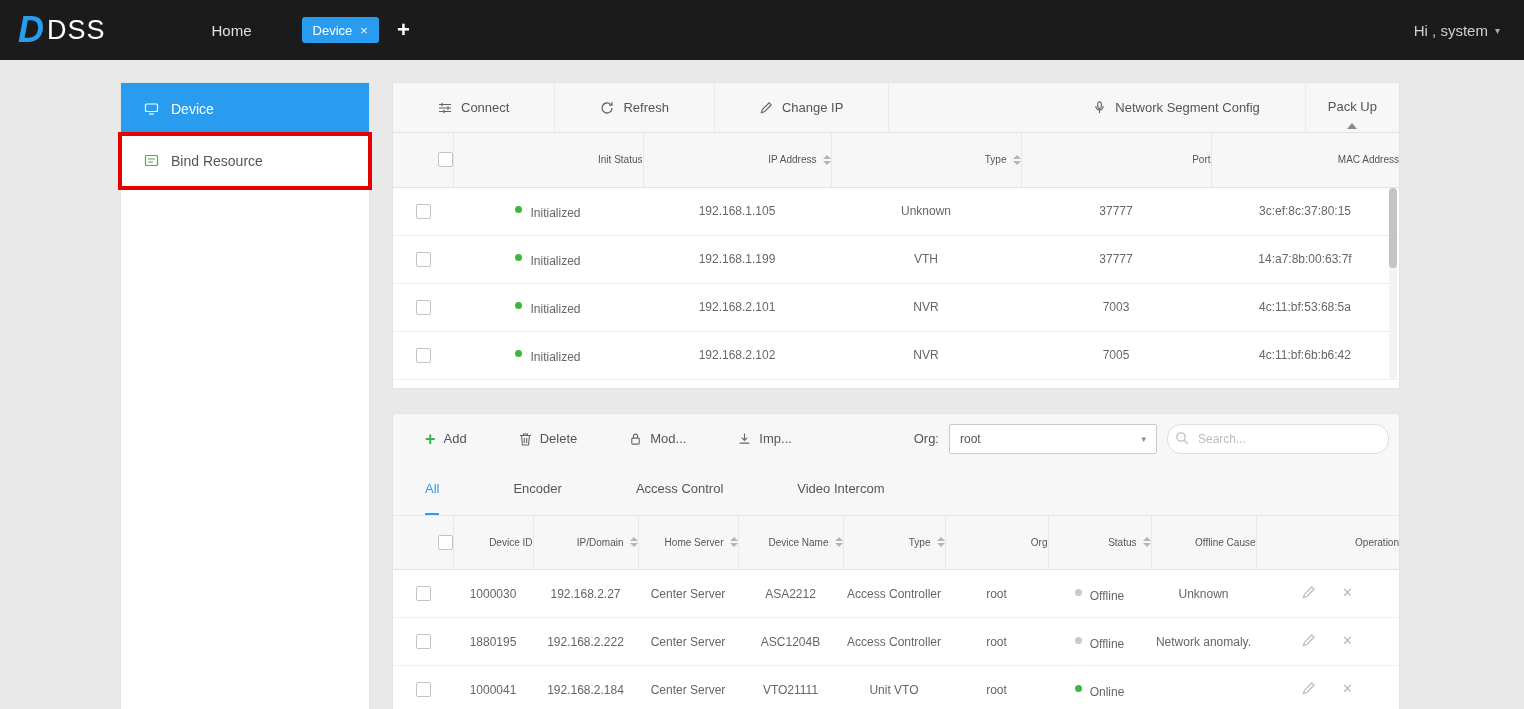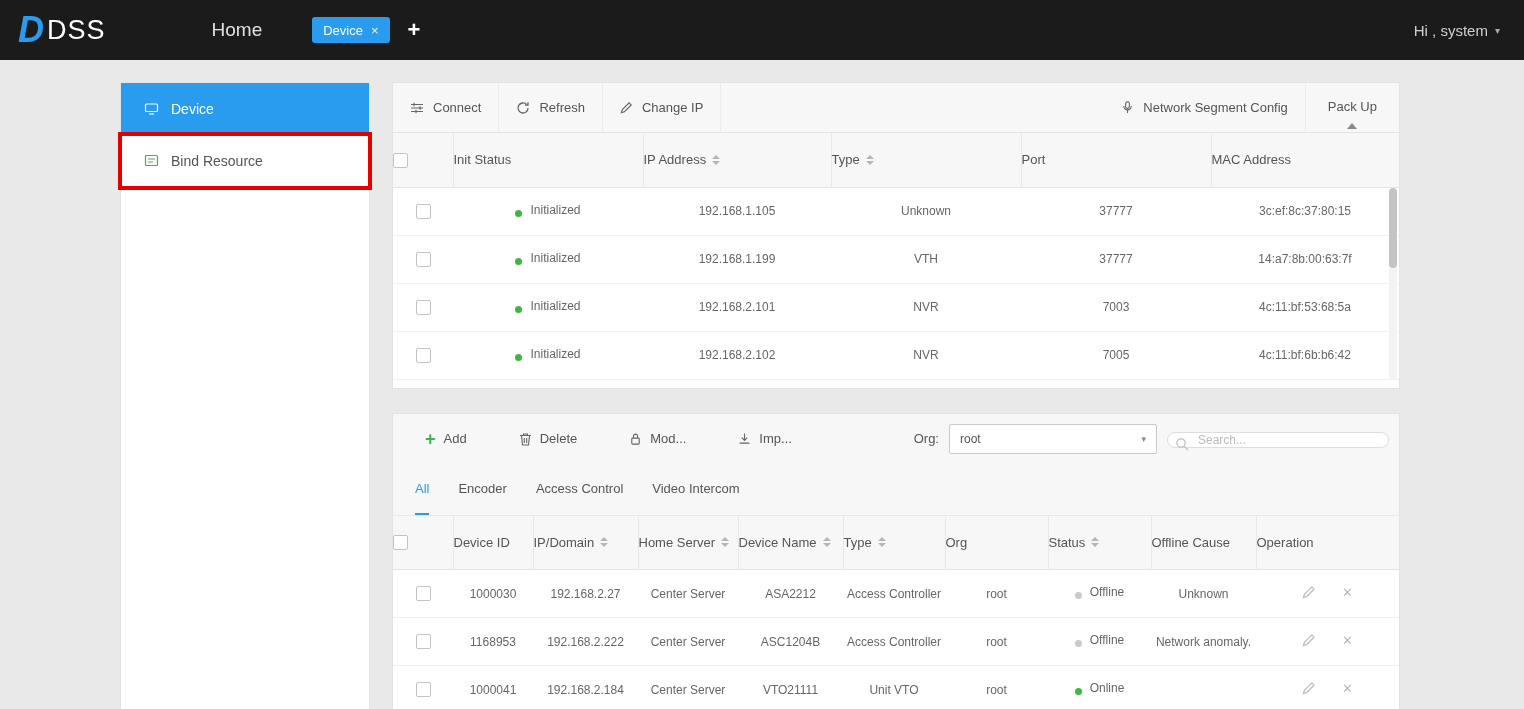--- a/index.html
+++ b/index.html
@@ -5,21 +5,21 @@
   * { margin:0; padding:0; box-sizing:border-box; }
   html,body { width:1524px; height:709px; overflow:hidden; background:#e9e9e9;
     font-family:"Liberation Sans", sans-serif; }
 
   
   .topbar { height:60px; background:#1b1b1b; display:flex; align-items:center; }
   .logo { margin-left:18px; display:flex; align-items:center; cursor:default; }
   .logo-d { color:#2a9cf0; font-size:36px; font-weight:bold; font-style:italic; margin-right:3px; line-height:1; }
   .logo-text { color:#fff; font-size:27px; font-weight:normal; letter-spacing:1px; }
   .nav { margin-left:92px; display:flex; align-items:center; }
-  .nav-home { color:#e0e0e0; font-size:19px; padding:0 14px; cursor:pointer;text-align:right; }
+  .nav-home { color:#e0e0e0; font-size:15px; padding:0 14px; cursor:pointer;text-align:right; }
   .nav-device { background:#2a9cf0; color:#fff; font-size:13px; height:26px; display:flex;
     align-items:center; gap:8px; padding:0 11px; border-radius:3px; margin-left:36px; cursor:pointer; }
   .nav-device .close { font-size:13px; cursor:pointer; opacity:.9; }
   .nav-add { color:#fff; font-size:22px; font-weight:bold; margin-left:18px; cursor:pointer; line-height:1; }
   .user { margin-left:auto; margin-right:24px; color:#cfcfcf; font-size:15px; display:flex;
     align-items:center; gap:7px; cursor:pointer; }
   .user .caret { font-size:10px; color:#aaa; }
 
   
   .content { display:flex; padding:22px 0 0 120px; height:649px; }
@@ -28,72 +28,72 @@
     font-size:14px; color:#555; border-bottom:1px solid #f0f0f0; cursor:pointer; background:#fff; }
   .side-item.active { background:#2a9cf0; color:#fff; border-bottom-color:#2a9cf0; }
   .side-item.annotated { outline:4px solid #e60000; outline-offset:-1px; }
   .side-icon { display:inline-flex; width:16px; height:16px; align-items:center; justify-content:center; }
 
   .main { margin-left:22px; width:1008px; display:flex; flex-direction:column; gap:24px; }
   .panel { background:#fff; border:1px solid #e3e3e3; position:relative; }
 
   
   .toolbar1 { height:50px; background:#f7f7f7; border-bottom:1px solid #e3e3e3; display:flex; align-items:stretch; }
-  .tcell { display:flex; align-items:center; gap:9px; padding:0 17px; border-right:1px solid #ececec;
+  .tcell { display:flex; align-items:center; gap:9px; padding:0 45px; border-right:1px solid #ececec;
     font-size:13px; color:#555; cursor:pointer; white-space:nowrap; }
   .tcell.no-sep { border-right:none; }
   .tcell.right { margin-left:auto; border-right:none;align-items:center; }
   .tcell.packup { border-left:1px solid #ececec; border-right:none; padding:16px 22px;flex-direction:column; }
   .tri-up { width:0; height:0; border-left:5px solid transparent; border-right:5px solid transparent;
     border-bottom:6px solid #8a8a8a; display:inline-block; }
 
   
   table { border-collapse:collapse; width:100%; table-layout:fixed; }
-  thead th { background:#f7f7f7; height:54px; font-size:13px; color:#555; font-weight:normal;
-    border-right:1px solid #e8e8e8; border-bottom:1px solid #e3e3e3; text-align:left; }
+  thead th { background:#f7f7f7; height:54px; font-size:10px; color:#555; font-weight:normal;
+    border-right:1px solid #e8e8e8; border-bottom:1px solid #e3e3e3; text-align:right; }
   thead th:last-child { border-right:none; }
   tbody td { height:48px; text-align:center; font-size:12px; color:#666;
     border-bottom:1px solid #f0f0f0; background:#fff; overflow:hidden; white-space:nowrap; }
   .th-wrap { display:inline-flex; align-items:center; gap:6px; }
   .sort { display:inline-flex; flex-direction:column; gap:2px; cursor:pointer; }
   .sort i { width:0; height:0; border-left:4px solid transparent; border-right:4px solid transparent; display:block; }
   .sort .up { border-bottom:4px solid #b5b5b5; }
   .sort .down { border-top:4px solid #b5b5b5; }
 
   .checkbox { display:inline-block; width:15px; height:15px; border:1px solid #c3c3c3;
     border-radius:2px; background:#fff; cursor:pointer; vertical-align:middle; }
-  .status-wrap { display:inline-flex; align-items:flex-end; gap:8px; }
+  .status-wrap { display:inline-flex; align-items:flex-start; gap:8px; }
   .dot { width:7px; height:7px; border-radius:50%; display:inline-block; }
   .dot.on { background:#3fb73f; }
   .dot.off { background:#c9c9c9; }
 
   .pad-bottom { height:8px; background:#fff; }
 
   .vscroll { position:absolute; right:2px; top:105px; bottom:8px; width:8px; background:#f3f3f3; border-radius:4px; }
   .vscroll .thumb { width:8px; height:80px; background:#c4c4c4; border-radius:4px; cursor:pointer; }
 
   
   .toolbar2 { height:50px; background:#f7f7f7; display:flex; align-items:center; padding:0 10px 0 32px; gap:52px; }
   .tbtn { display:flex; align-items:center; gap:8px; font-size:13px; color:#555; cursor:pointer; white-space:nowrap; }
   .plus { color:#39b54a; font-size:18px; font-weight:bold; line-height:1; }
   .org-group { margin-left:auto; display:flex; align-items:center; gap:10px; }
   .org-label { font-size:13px; color:#555; }
   .select { width:208px; height:30px; border:1px solid #c9c9c9; border-radius:2px; background:#fff;
     display:flex; align-items:center; justify-content:space-between; padding:0 10px; font-size:12px;
     color:#555; cursor:pointer; }
   .select .caret { font-size:9px; color:#888; }
   .search-box { position:relative; width:222px; }
-  .search-box input { width:100%; height:16px; border:1px solid #ddd; border-radius:14px;
+  .search-box input { width:100%; height:30px; border:1px solid #ddd; border-radius:14px;
     padding:0 10px 0 30px; font-size:12px; color:#555; outline:none; background:#fff;
     font-family:"Liberation Sans", sans-serif; }
   .search-box input::placeholder { color:#bbb; }
   .search-icon { position:absolute; left:8px; top:7px; }
 
   
-  .tabs-row { background:#f7f7f7; border-bottom:1px solid #e8e8e8; display:flex; padding-left:22px; height:52px; }
+  .tabs-row { background:#f7f7f7; border-bottom:1px solid #e8e8e8; display:flex; padding-left:32px; height:52px;gap:45px; }
   .tab { font-size:13px; color:#555; margin-right:29px; line-height:50px; cursor:pointer;
     border-bottom:2px solid transparent; }
   .tab.active { color:#2a9cf0; border-bottom-color:#2a9cf0; }
 
   .op-wrap { display:inline-flex; align-items:center; gap:26px; }
   .op-icon { cursor:pointer; color:#b9b9b9; font-size:13px; display:inline-flex; align-items:center; }
 
   svg { display:block; }
 </style>
 </head>
@@ -422,21 +422,21 @@
                       <path d="M1.5 12.5l1-3.3 7.3-7.3 2.3 2.3-7.3 7.3-3.3 1z"></path>
                     </svg>
         </span>
         <span class="op-icon">✕</span>
       </span>
     </td>
   </tr>
 
   <tr>
     <td><span class="checkbox"></span></td>
-    <td>1168953</td>
+    <td>1880195</td>
     <td>192.168.2.222</td>
     <td>Center Server</td>
     <td>ASC1204B</td>
     <td>Access Controller</td>
     <td>root</td>
     <td><span class="status-wrap">
                   <span class="dot off"></span>
                   <span>Offline</span>
                 </span></td>
     <td>Network anomaly.</td>

